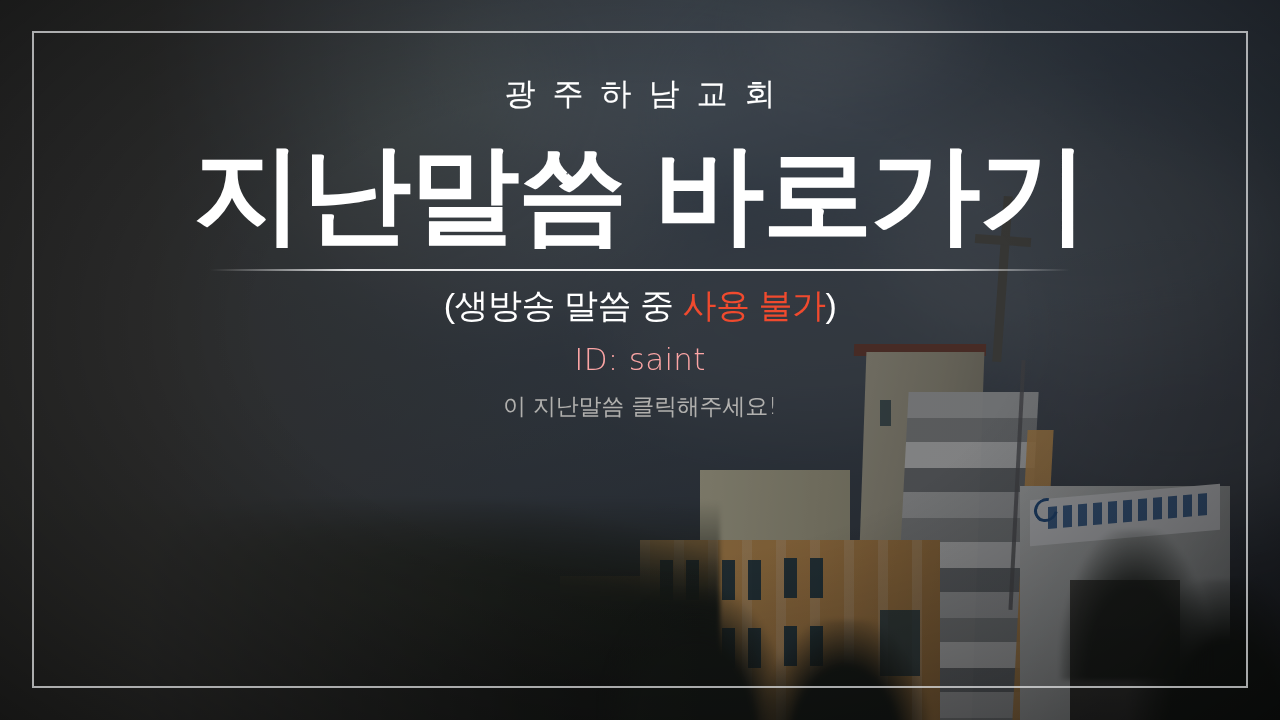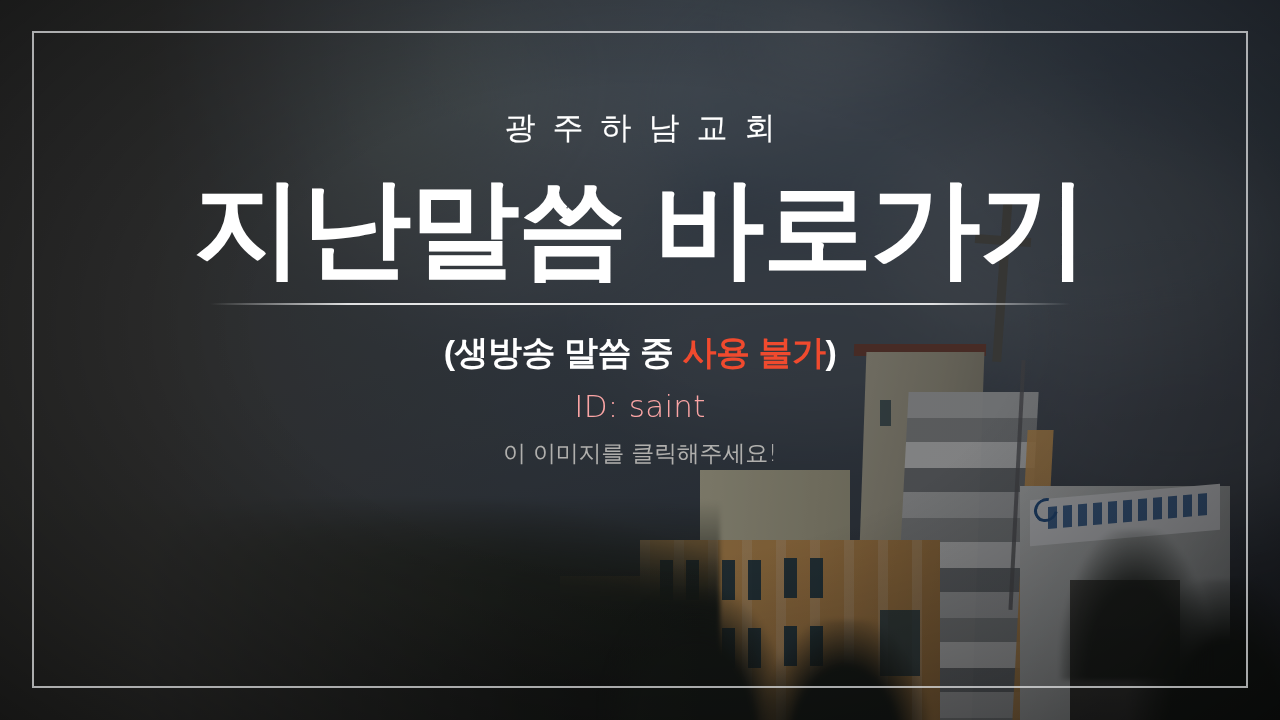--- a/index.html
+++ b/index.html
@@ -257,21 +257,21 @@
   .content {
     position: absolute;
     inset: 0;
     display: flex;
     flex-direction: column;
     align-items: center;
     text-align: center;
   }
 
   .eyebrow {
-    margin-top: 112px;
+    margin-top: 78px;
     font-family: "DejaVu Sans", "Liberation Sans", sans-serif;
     font-weight: 300;
     font-size: 31px;
     line-height: 1;
     letter-spacing: 17px;
     text-indent: 17px;
     color: #ffffff;
     -webkit-text-stroke: 0.2px rgba(255,255,255,.5);
   }
 
@@ -292,23 +292,23 @@
     height: 2px;
     background: linear-gradient(to right,
       rgba(255,255,255,0) 0%,
       rgba(255,255,255,.85) 16%,
       rgba(255,255,255,.95) 50%,
       rgba(255,255,255,.85) 84%,
       rgba(255,255,255,0) 100%);
   }
 
   .note {
-    margin-top: 29px;
+    margin-top: 16px;
     font-family: "Liberation Sans", "DejaVu Sans", sans-serif;
-    font-weight: 700;
+    font-weight: 400;
     font-size: 34px;
     line-height: 1.1;
     color: #ffffff;
     letter-spacing: -0.5px;
   }
   .note .warn { color: #f04a2e; }
 
   .idline {
     margin-top: 17px;
     font-family: "DejaVu Sans", "Liberation Sans", sans-serif;
@@ -401,16 +401,16 @@
     <div class="eyebrow">광주하남교회</div>
 
     <div class="headline">지난말씀 바로가기</div>
 
     <div class="divider"></div>
 
     <div class="note"><span>(생방송 말씀 중 </span><span class="warn">사용 불가</span><span>)</span></div>
 
     <div class="idline">ID: saint</div>
 
-    <div class="cta">이 이미지를 클릭해주세요!</div>
+    <div class="cta">이 지난말씀 클릭해주세요!</div>
 
   </div>
 </div>
 
 </body></html>

